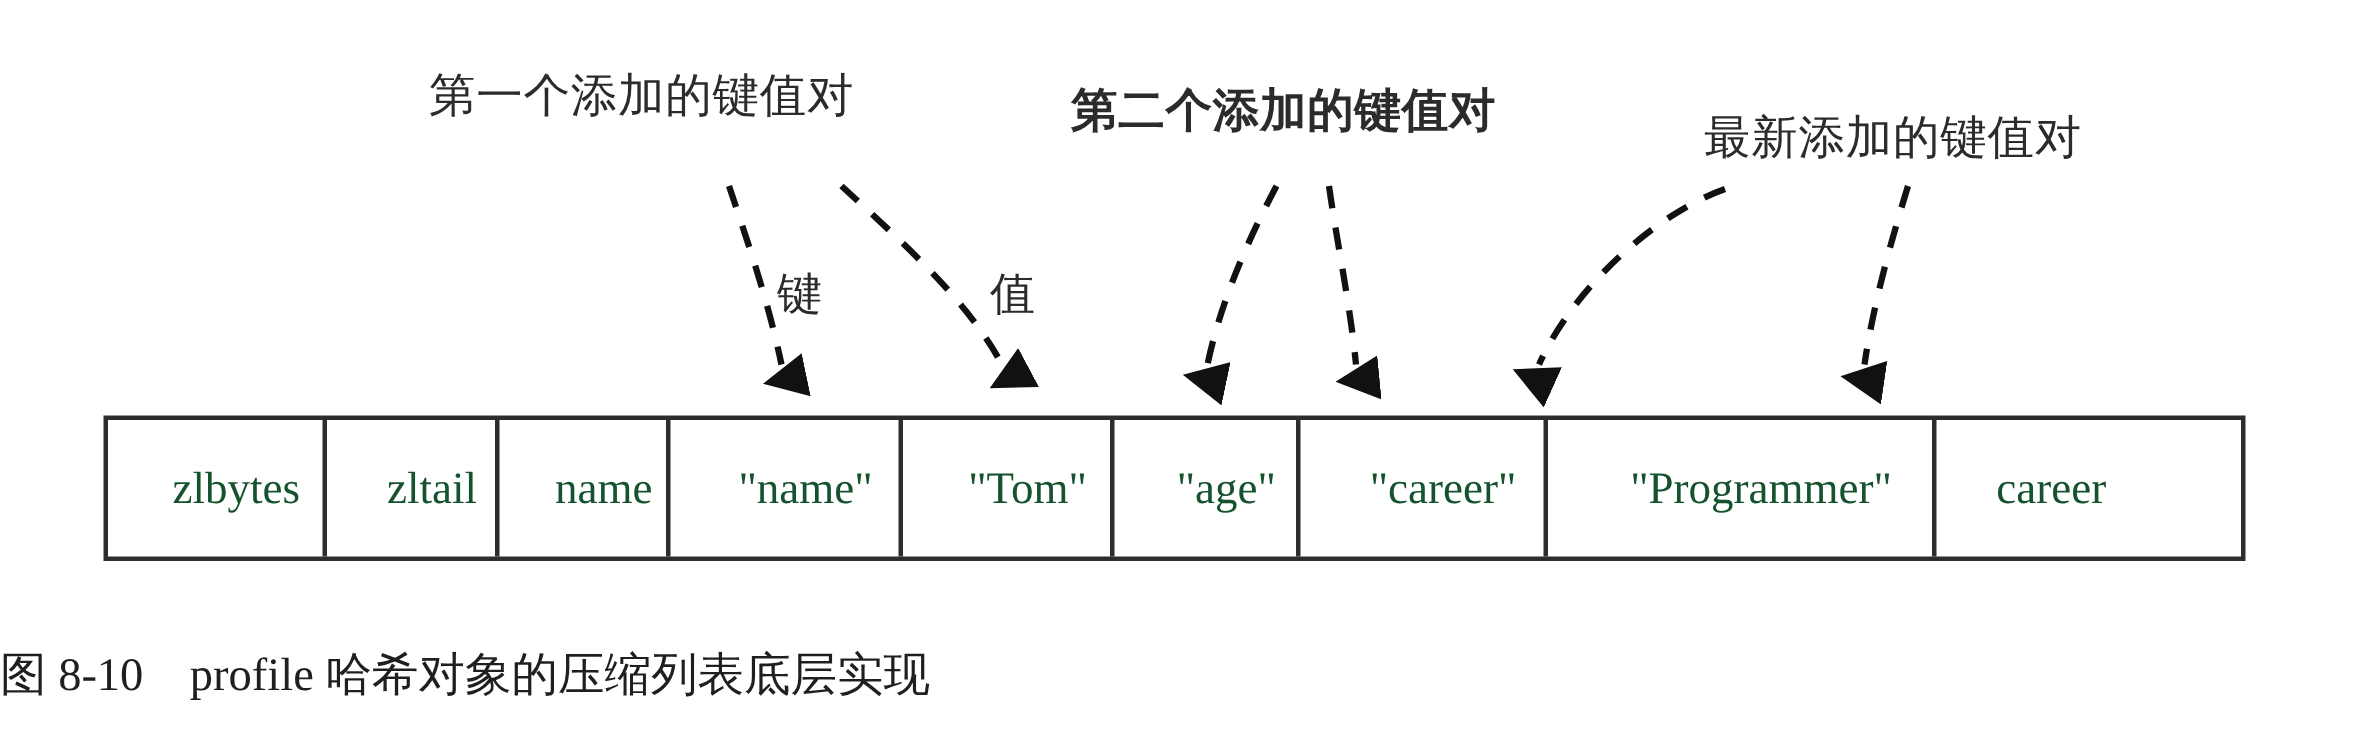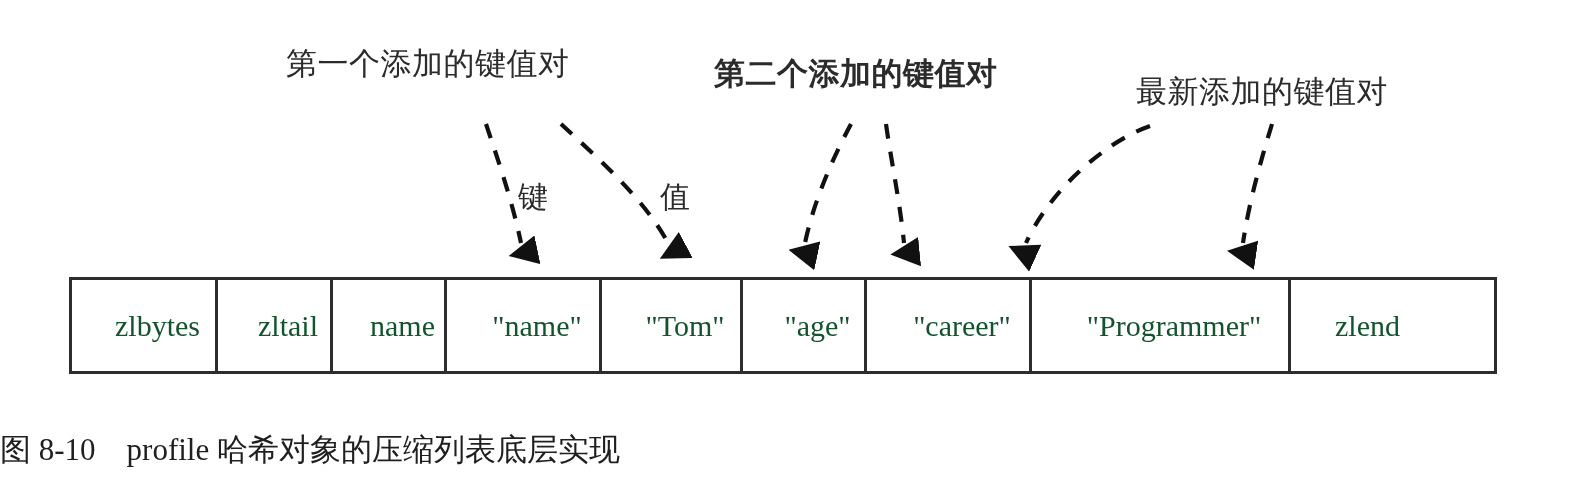--- a/index.html
+++ b/index.html
@@ -127,18 +127,18 @@
 
   <div id="ziplist-table">
     <div class="zl-cell" style="width:146px">zlbytes</div>
     <div class="zl-cell" style="width:115px">zltail</div>
     <div class="zl-cell" style="width:114px">name</div>
     <div class="zl-cell" style="width:155px">"name"</div>
     <div class="zl-cell" style="width:141px">"Tom"</div>
     <div class="zl-cell" style="width:124px">"age"</div>
     <div class="zl-cell" style="width:165px">"career"</div>
     <div class="zl-cell" style="width:259px">"Programmer"</div>
-    <div class="zl-cell" style="width:125px">zlend</div>
+    <div class="zl-cell" style="width:125px">career</div>
   </div>
 
   <div id="caption">图 8-10　profile 哈希对象的压缩列表底层实现</div>
 
 </div>
 
 </body></html>

